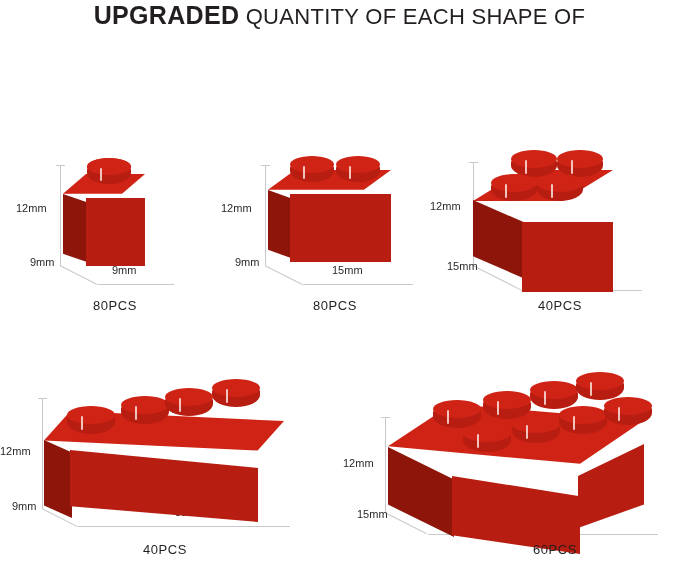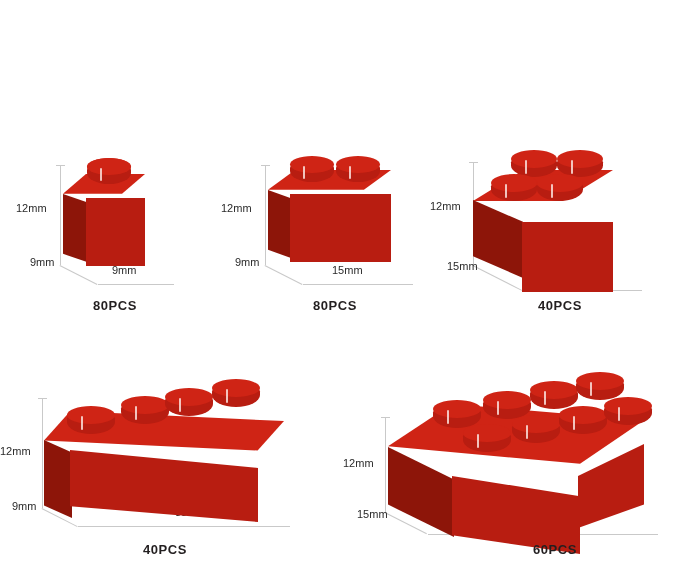--- a/index.html
+++ b/index.html
@@ -18,21 +18,21 @@
     line-height:26px;
     letter-spacing:.2px;
   }
   #title-block .ln{display:block;white-space:nowrap;}
   .t-strong{font-size:25px;font-weight:bold;letter-spacing:.3px;}
   .t-norm{font-size:22px;font-weight:normal;letter-spacing:.3px;}
   
   .fig{position:absolute;}
   .pcs{
     position:absolute;
-    font-size:13px;font-weight:bold;
+    font-size:13px;font-weight:normal;
     letter-spacing:.6px;
     white-space:nowrap;
     text-align:center;
   }
   .dim{
     position:absolute;
     font-size:11px;
     color:#2a2a2a;
     white-space:nowrap;
   }
@@ -52,20 +52,23 @@
   .stud .cyl{position:absolute;left:0;top:0;width:100%;height:100%;
        background:#b81d11;border-radius:50%/22% 22% 50% 50%;}
   .stud .capTop{position:absolute;left:0;top:0;width:100%;
        background:#cf2415;border-radius:50%;}
   .stud .hl{position:absolute;background:#f7d6d0;border-radius:2px;opacity:.9;}
 </style>
 </head>
 <body>
 
 <div id="title-block">
+  <span class="ln">
+    <span class="t-strong">UPGRADED</span><span class="t-norm"> QUANTITY OF EACH SHAPE OF</span>
+  </span>
 </div>
 
 <div class="fig" style="left:0;top:140px;width:215px;height:180px;">
 
   <div class="gl v" style="left:60px;top:25px;width:1px;height:100px;"></div>
   <div class="gl diag" style="left:60px;top:125px;width:42px;transform:rotate(27deg);"></div>
   <div class="gl h" style="left:98px;top:144px;width:76px;"></div>
   <div class="cap" style="left:56px;top:25px;width:9px;height:1px;"></div>
 
   <div class="dim" style="left:16px;top:62px;">12mm</div>

